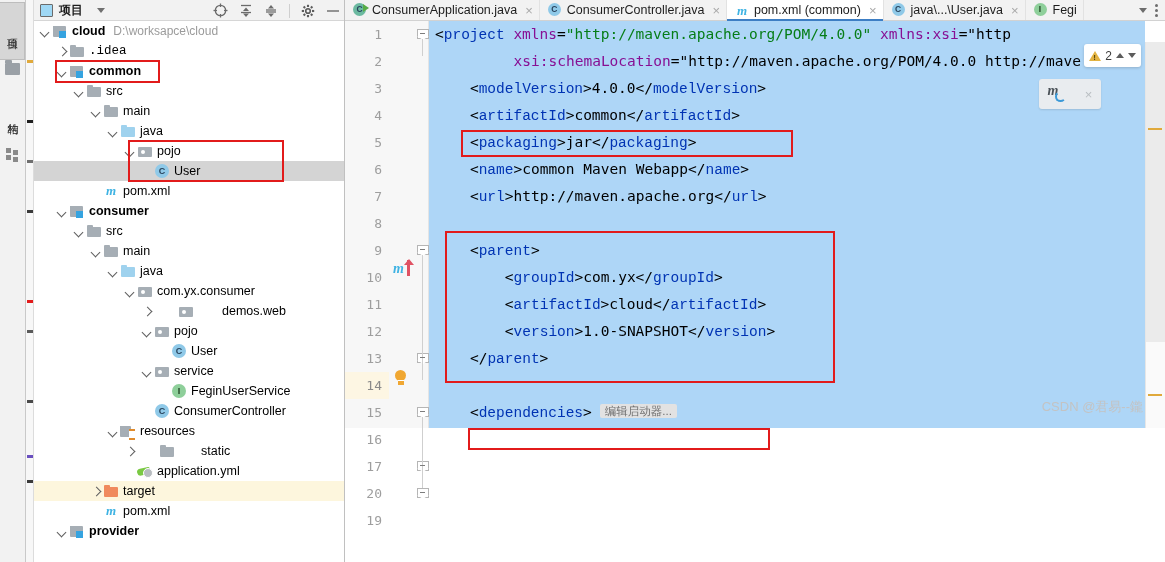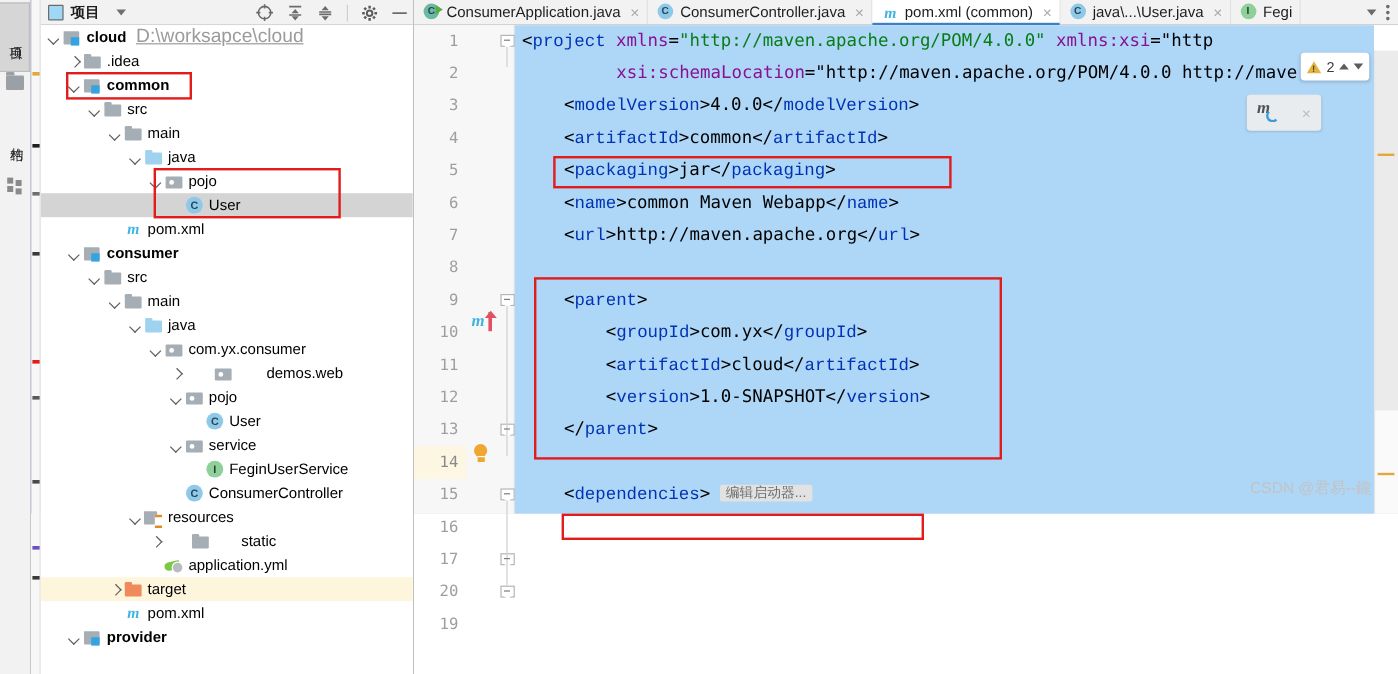--- a/index.html
+++ b/index.html
@@ -172,21 +172,21 @@
   .ic.yml:before{
     content:"";position:absolute;left:0;top:5px;width:13px;height:7px;
     background:#7ac943;border-radius:6px 2px 2px 6px; transform:rotate(-12deg);
   }
   .ic.yml:after{
     content:"";position:absolute;right:0px;bottom:1px;width:8px;height:8px;border-radius:50%;
     background:#b7bcc0;border:1px solid #fff;
   }
   .lbl{ }
   .lbl.bold{ font-weight:700; }
-  .path{ color:#9b9b9b; margin-left:8px; font-size:16px;text-decoration:underline;}
+  .path{ color:#9b9b9b; margin-left:8px; font-size:12px;}
 
   
   .redbox{ position:absolute; border:2px solid #e21b1b; pointer-events:none; z-index:40;}
 
   
   .editor-area{
     position:absolute; left:345px; top:0; right:0; bottom:0; background:#fff;
   }
   .tabbar{
     position:relative; height:21px; background:#f2f2f2; border-bottom:1px solid #d2d2d2;
@@ -429,21 +429,21 @@
       </div>
     </div>
 
     <div class="tree" id="tree">
         <div class="row" style="padding-left: 6px;">
           <span class="arrow down"></span>
           <span class="ic mod"></span>
           <span class="lbl bold">cloud</span>
           <span class="path">D:\worksapce\cloud</span>
         </div>
-        <div class="row" style="padding-left: 23px;">
+        <div class="row" style="padding-left: 23px; font-family: Liberation Mono, monospace;">
           <span class="arrow right"></span>
           <span class="ic folder-grey"></span>
           <span class="lbl">.idea</span>
         </div>
         <div class="row" style="padding-left: 23px;">
           <span class="arrow down"></span>
           <span class="ic mod"></span>
           <span class="lbl bold">common</span>
         </div>
         <div class="row" style="padding-left: 40px;">

